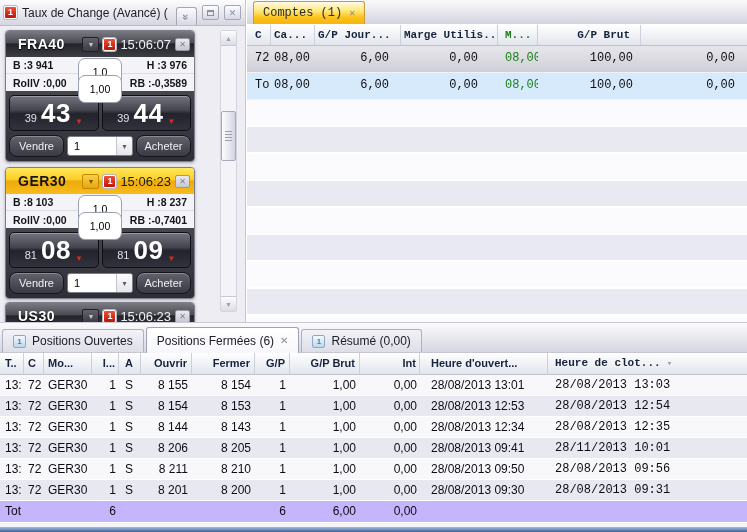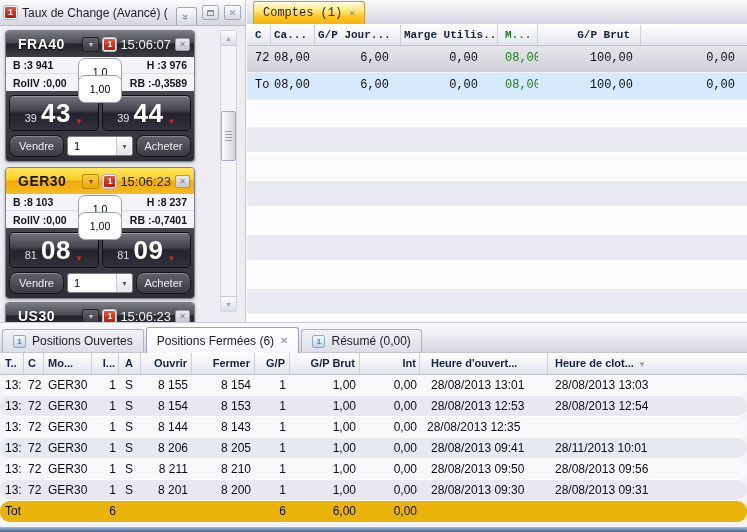--- a/index.html
+++ b/index.html
@@ -130,34 +130,34 @@
   .pgrid-head .th{border-right:1px solid #ccd0dc;white-space:nowrap;overflow:hidden;padding:0 2px;}
   .pgrid-head .th:last-child{border-right:none;}
   .pgrid-head .c1{padding-left:5px;}
   .pgrid-head .c2{padding-left:4px;}
   .pgrid-head .c3{padding-left:4px;}
   .pgrid-head .c6,.pgrid-head .c7,.pgrid-head .c8,.pgrid-head .c9{text-align:right;padding-right:4px;}
   .pgrid-head .c10{text-align:right;padding-right:7px;}
   .pgrid-head .c11{padding-left:9px;}
   .pgrid-head .c12{padding-left:6px;}
   .sorticon{color:#9aa0ae;font-size:9px;margin-left:6px;}
-  .panel-bottom .grid-row{height:21px;line-height:20px;border-bottom:1px solid #fff;font-size:12px;color:#0c0c14;border-radius:10px;}
+  .panel-bottom .grid-row{height:21px;line-height:20px;border-bottom:1px solid #fff;font-size:12px;color:#0c0c14;}
   .panel-bottom .grid-row.odd{background:#f8f8fb;}
   .panel-bottom .grid-row.even{background:#e8e8f0;}
-  .panel-bottom .grid-row.total{background:#eab308;height:22px;line-height:21px;}
+  .panel-bottom .grid-row.total{background:#c4b5fd;height:22px;line-height:21px;}
   .panel-bottom .td{white-space:nowrap;overflow:hidden;}
   .panel-bottom .c1{padding-left:5px;}
   .panel-bottom .c2{padding-left:4px;}
   .panel-bottom .c3{padding-left:4px;}
   .panel-bottom .c4{text-align:right;padding-right:3px;}
   .panel-bottom .c5{padding-left:6px;}
   .panel-bottom .c6,.panel-bottom .c7,.panel-bottom .c8,.panel-bottom .c9{text-align:right;padding-right:4px;}
   .panel-bottom .c10{text-align:right;padding-right:3px;}
   .panel-bottom .c11{padding-left:11px;}
-  .panel-bottom .c12{padding-left:7px;}
+  .panel-bottom .c12{padding-left:7px;font-family:Liberation Mono, monospace;}
   .bottom-edge{position:absolute;left:0;bottom:0;width:747px;height:5px;
                background:linear-gradient(#a6bedb,#3c639a);}
 </style>
 </head>
 <body>
 
 <div class="app">
 
   <div class="panel-left">
     <div class="titlebar">
@@ -394,20 +394,21 @@
           <div class="td c1">13:</div>
           <div class="td c2">72</div>
           <div class="td c3">GER30</div>
           <div class="td c4">1</div>
           <div class="td c5">S</div>
           <div class="td c6">8 144</div>
           <div class="td c7">8 143</div>
           <div class="td c8">1</div>
           <div class="td c9">1,00</div>
           <div class="td c10">0,00</div>
+          <div class="td c11">28/08/2013 12:34</div>
           <div class="td c12">28/08/2013 12:35</div>
         </div>
         <div class="grid-row prow even">
           <div class="td c1">13:</div>
           <div class="td c2">72</div>
           <div class="td c3">GER30</div>
           <div class="td c4">1</div>
           <div class="td c5">S</div>
           <div class="td c6">8 206</div>
           <div class="td c7">8 205</div>

